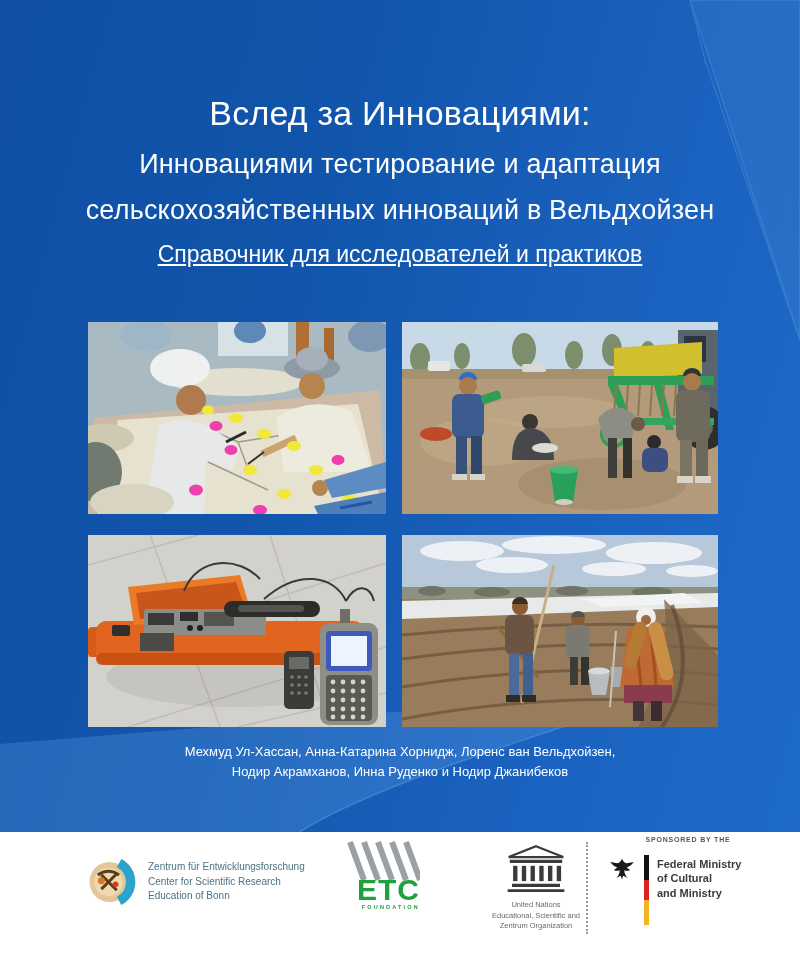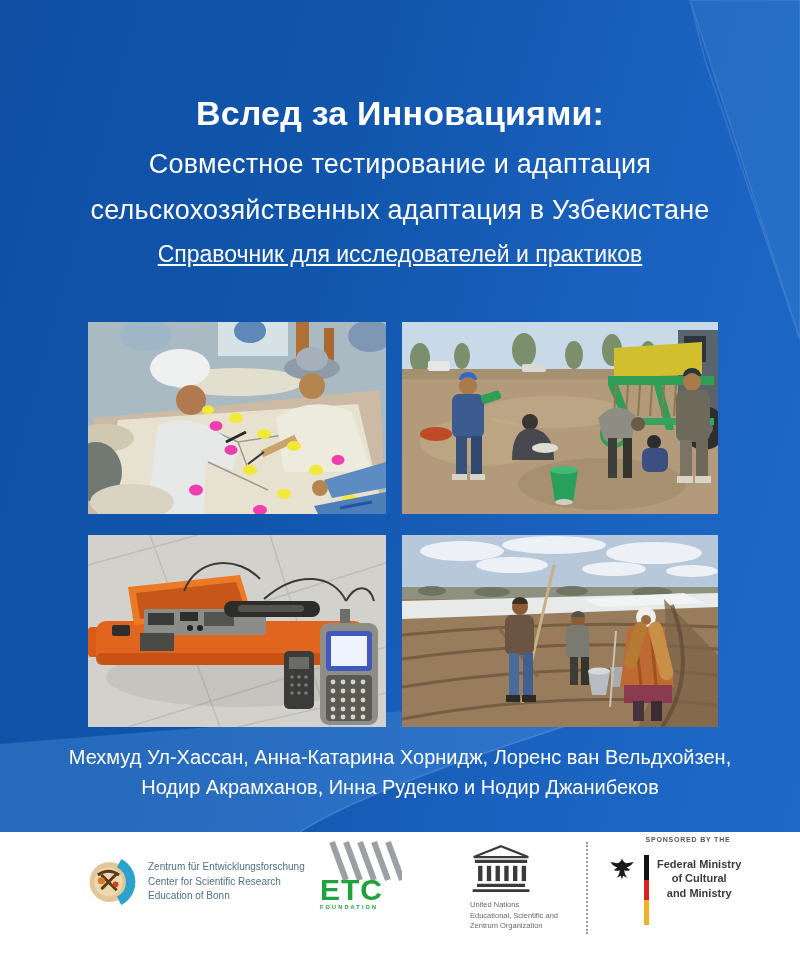--- a/index.html
+++ b/index.html
@@ -9,73 +9,73 @@
     background:#fff;
   }
   .cover{
     position:absolute;left:0;top:0;width:800px;height:832px;
     background:linear-gradient(105deg,#0e4fa4 0%,#1156ac 38%,#1a61be 68%,#1e6ac9 100%);
   }
   .bg-decor{position:absolute;left:0;top:0;width:800px;height:832px;pointer-events:none;}
   .title-block{
     position:absolute;top:94px;left:0;width:800px;text-align:center;color:#ffffff;
   }
-  .title-main{font-size:34px;font-weight:bold;letter-spacing:.2px;margin:0 0 16px 0;}
+  .title-main{font-size:34px;font-weight:normal;letter-spacing:.2px;margin:0 0 16px 0;}
   .title-sub{font-size:27px;font-weight:normal;margin:0 0 15px 0;letter-spacing:.2px;}
   .title-tag{font-size:23px;font-weight:normal;margin:4px 0 0 0;text-decoration:underline;}
   .photo-grid{
     position:absolute;left:88px;top:322px;width:630px;height:405px;
     display:grid;grid-template-columns:298px 316px;grid-template-rows:192px 192px;
     column-gap:16px;row-gap:21px;
   }
   .photo{width:100%;height:100%;overflow:hidden;}
   .photo svg{display:block;width:100%;height:100%;}
   .authors{
     position:absolute;top:742px;left:0;width:800px;text-align:center;color:#ffffff;
-    font-size:20px;line-height:1.5;
+    font-size:13px;line-height:1.5;
   }
   .footer{
     position:absolute;left:0;top:832px;width:800px;height:135px;background:#ffffff;
   }
   .logo{position:absolute;}
   
   .zef{left:86px;top:24px;display:flex;align-items:center;}
   .zef-text{margin-left:10px;color:#4d7186;font-size:10px;line-height:1.45;}
   
-  .etc{left:320px;top:8px;width:82px;text-align:left;}
+  .etc{left:338px;top:8px;width:82px;text-align:right;}
   .etc-name{color:#1fa23e;font-size:30px;font-weight:bold;letter-spacing:1px;line-height:.9;margin-top:-12px;}
   .etc-sub{color:#1fa23e;font-size:5.5px;font-weight:bold;letter-spacing:2.2px;margin-top:1px;}
   
-  .unesco{left:470px;top:12px;width:100px;}
+  .unesco{left:486px;top:12px;width:100px;text-align:center;}
   .unesco-text{color:#6a6a6a;font-size:7.5px;line-height:1.4;margin-top:4px;}
   .unesco-divider{position:absolute;left:586px;top:10px;height:92px;border-left:2px dotted #9a9a9a;}
   
   .ministry{left:608px;top:4px;width:160px;}
   .sponsored{color:#555;font-size:7px;font-weight:bold;letter-spacing:.8px;text-align:center;margin-bottom:12px;}
   .ministry-row{display:flex;align-items:flex-start;}
   .flag-stripe{width:5px;height:70px;margin:0 8px 0 8px;
     background:linear-gradient(#111 0 36%,#d22 36% 64%,#f2b322 64% 100%);}
-  .ministry-text{color:#3a3a3a;font-size:11px;font-weight:bold;line-height:1.3;margin-top:2px;text-align:center;}
+  .ministry-text{color:#3a3a3a;font-size:11px;font-weight:bold;line-height:1.3;margin-top:2px;}
 </style>
 </head>
 <body>
 
 <div class="cover">
 
   <svg class="bg-decor" viewBox="0 0 800 832" preserveAspectRatio="none">
     <polygon points="690,0 800,0 800,340" fill="#5f9ade" opacity="0.18"></polygon>
     <path d="M690,0 L800,340 L800,0 Z M690,0 L705,60 L800,340" fill="none" stroke="#7fb0e8" stroke-width="1.5" opacity="0.25"></path>
     <path d="M690,686 C 500,746 362,792 300,832 L 0,832 L 0,744 C 240,724 480,706 690,686 Z" fill="#4f94e0" opacity="0.35"></path>
     <path d="M690,686 C 500,746 362,792 300,832" fill="none" stroke="#8ab8ea" stroke-width="1.5" opacity="0.3"></path>
   </svg>
 
   <div class="title-block">
     <div class="title-main">Вслед за Инновациями:</div>
-    <div class="title-sub">Совместное тестирование и адаптация</div>
-    <div class="title-sub">сельскохозяйственных адаптация в  Узбекистане</div>
+    <div class="title-sub">Инновациями тестирование и адаптация</div>
+    <div class="title-sub">сельскохозяйственных инноваций в  Вельдхойзен</div>
     <div class="title-tag">Справочник для исследователей и практиков</div>
   </div>
 
   <div class="photo-grid">
 
     <div class="photo" aria-label="Farmers in caps around a table doing participatory mapping with yellow and pink sticker dots on large paper">
       <svg viewBox="0 0 298 192" preserveAspectRatio="none">
         <rect width="298" height="192" fill="#a9bac3"></rect>
         <rect x="130" y="0" width="70" height="34" fill="#d7e2e6"></rect>
         <rect x="208" y="0" width="13" height="42" fill="#b06f35"></rect>

